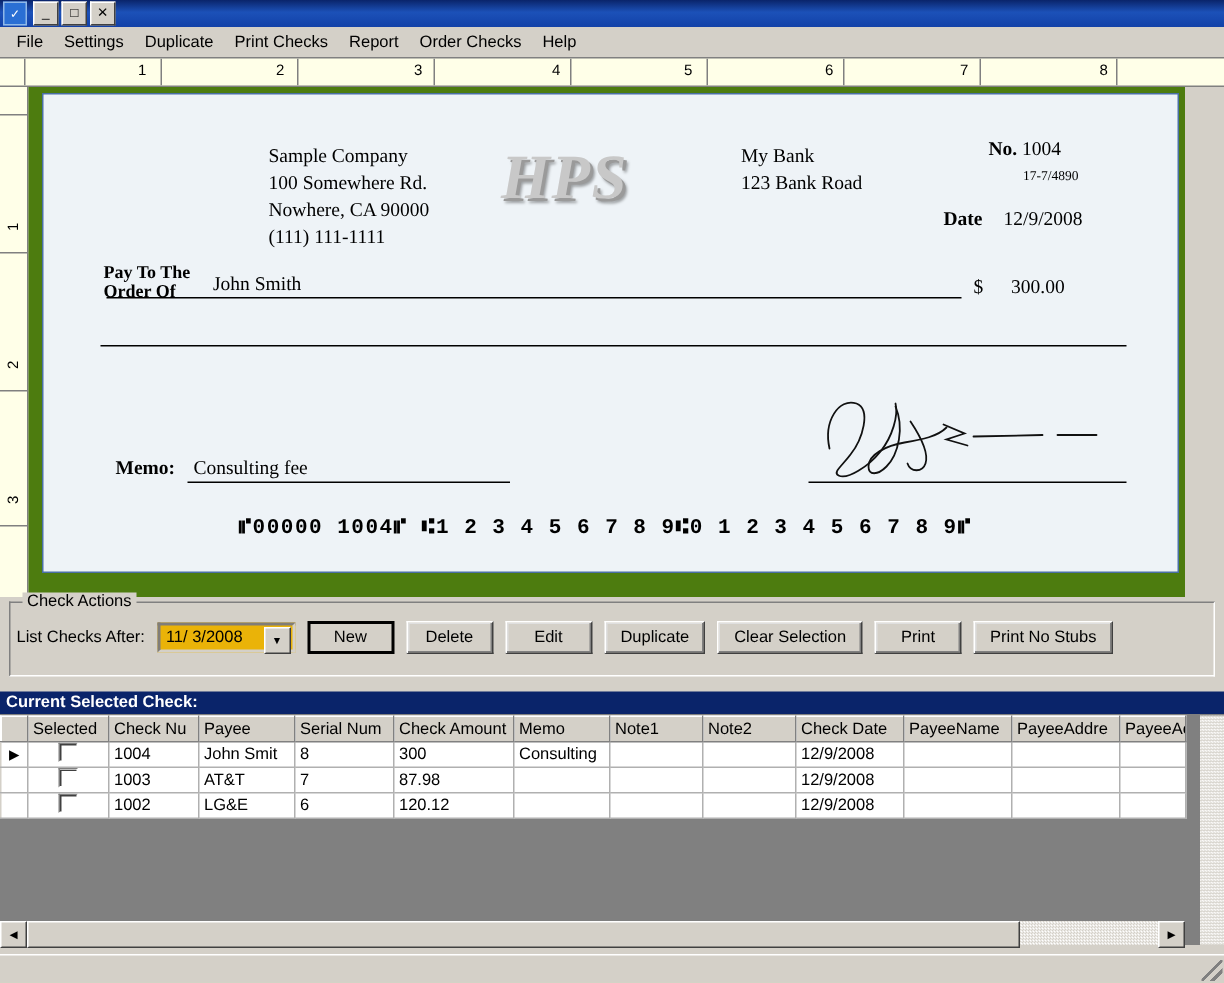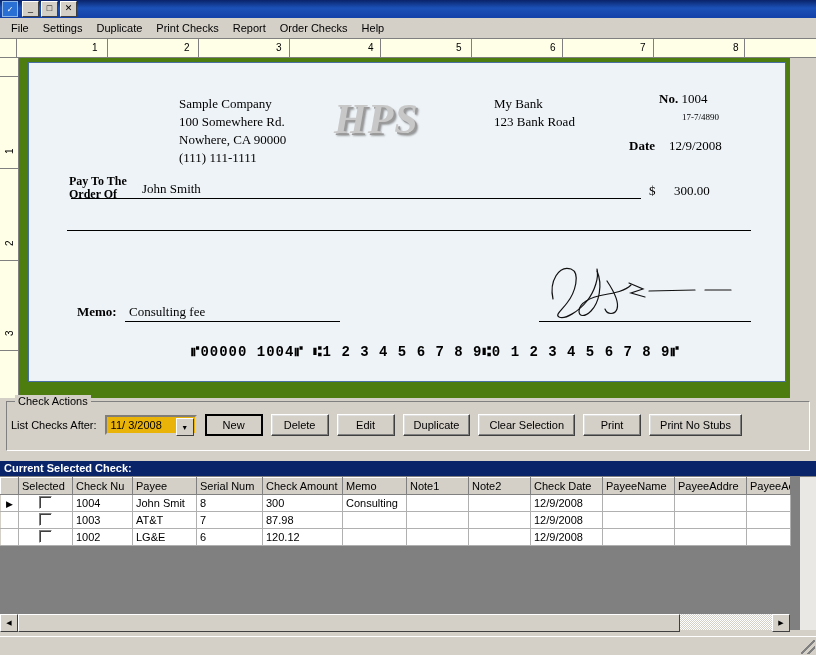--- a/index.html
+++ b/index.html
@@ -179,21 +179,21 @@
 
   .memo-lbl { position: absolute; left: 48px; top: 241px; font-family: "Liberation Serif", serif; font-size: 13px; font-weight: bold; }
   .memo-val { position: absolute; left: 100px; top: 241px; font-family: "Liberation Serif", serif; font-size: 13px; }
   .memo-line { position: absolute; left: 96px; top: 258px; width: 215px; border-bottom: 1px solid #000; }
   .sig-line  { position: absolute; left: 510px; top: 258px; width: 212px; border-bottom: 1px solid #000; }
   .sig { position: absolute; left: 516px; top: 196px; }
 
   .micr {
     position: absolute; left: 130px; top: 281px;
     font-family: "Liberation Mono", monospace;
-    font-size: 14px; font-weight: bold; letter-spacing: 1px; margin-left: 32px;
+    font-size: 14px; font-weight: bold; letter-spacing: 1px;
   }
 
   
   .actions-group {
     position: relative;
     margin: 3px 6px 10px 6px;
     border: 1px solid #ffffff;
     border-top-color: #808080;
     border-left-color: #808080;
     height: 48px;

